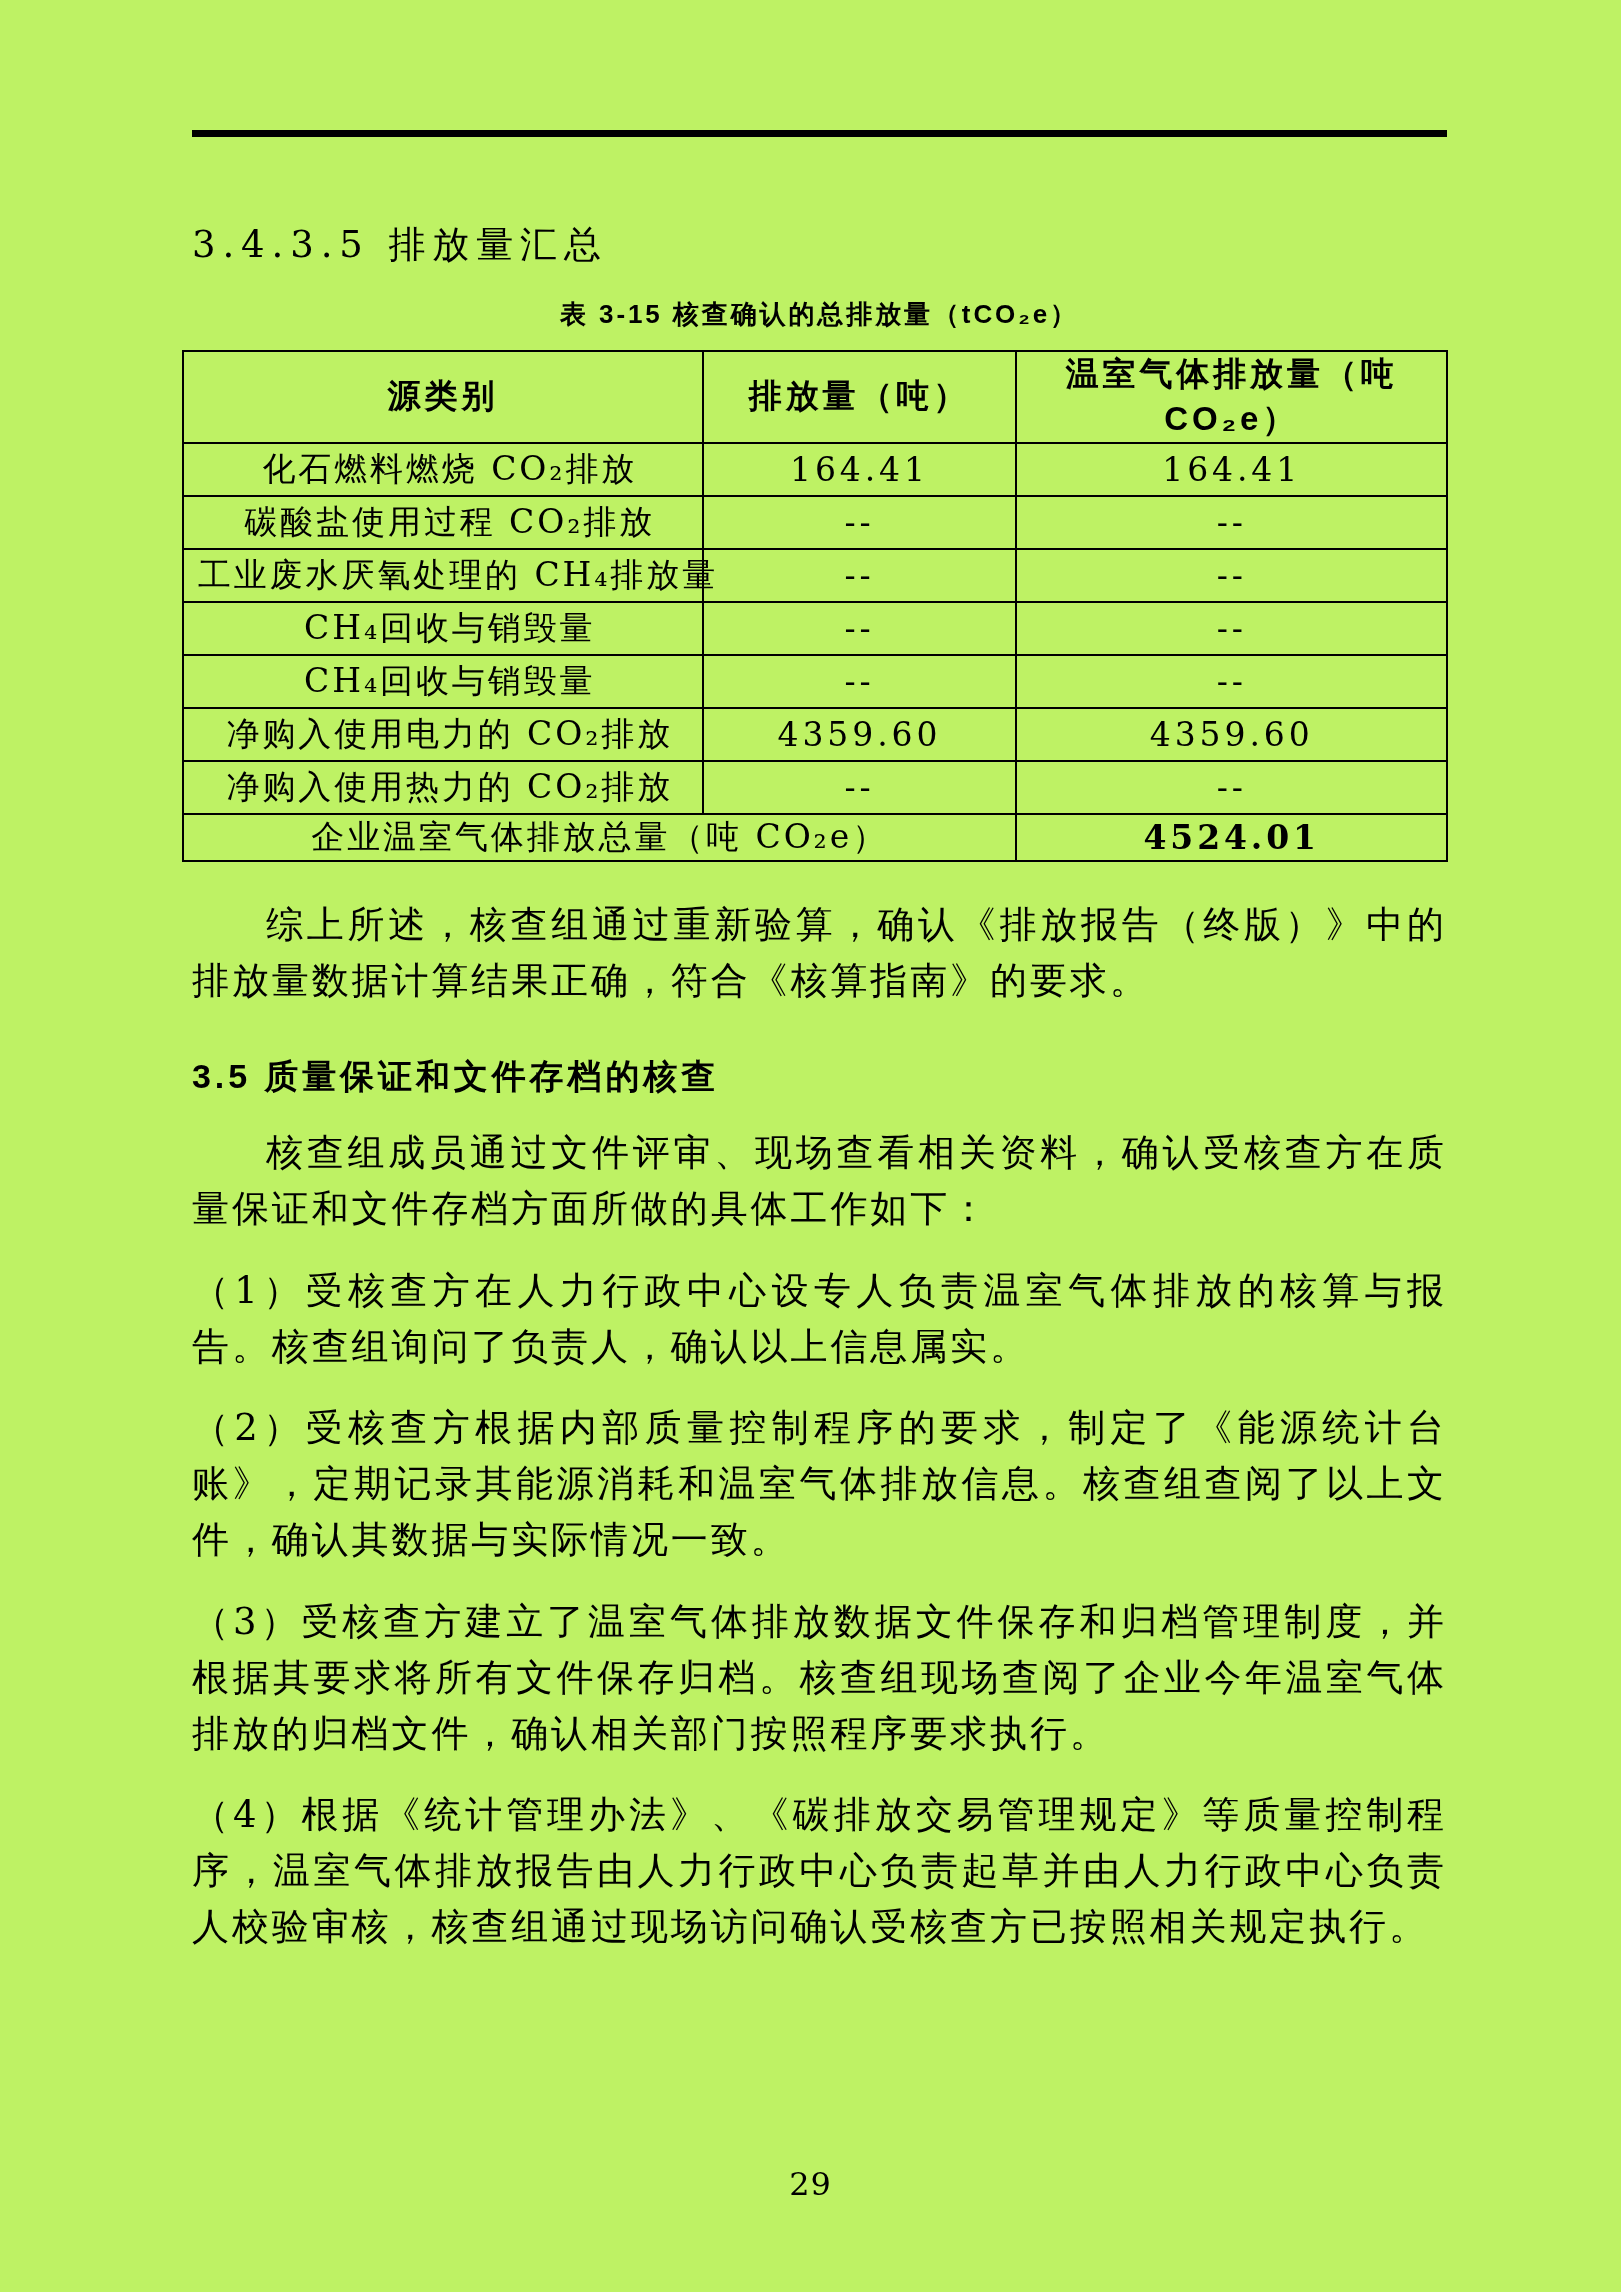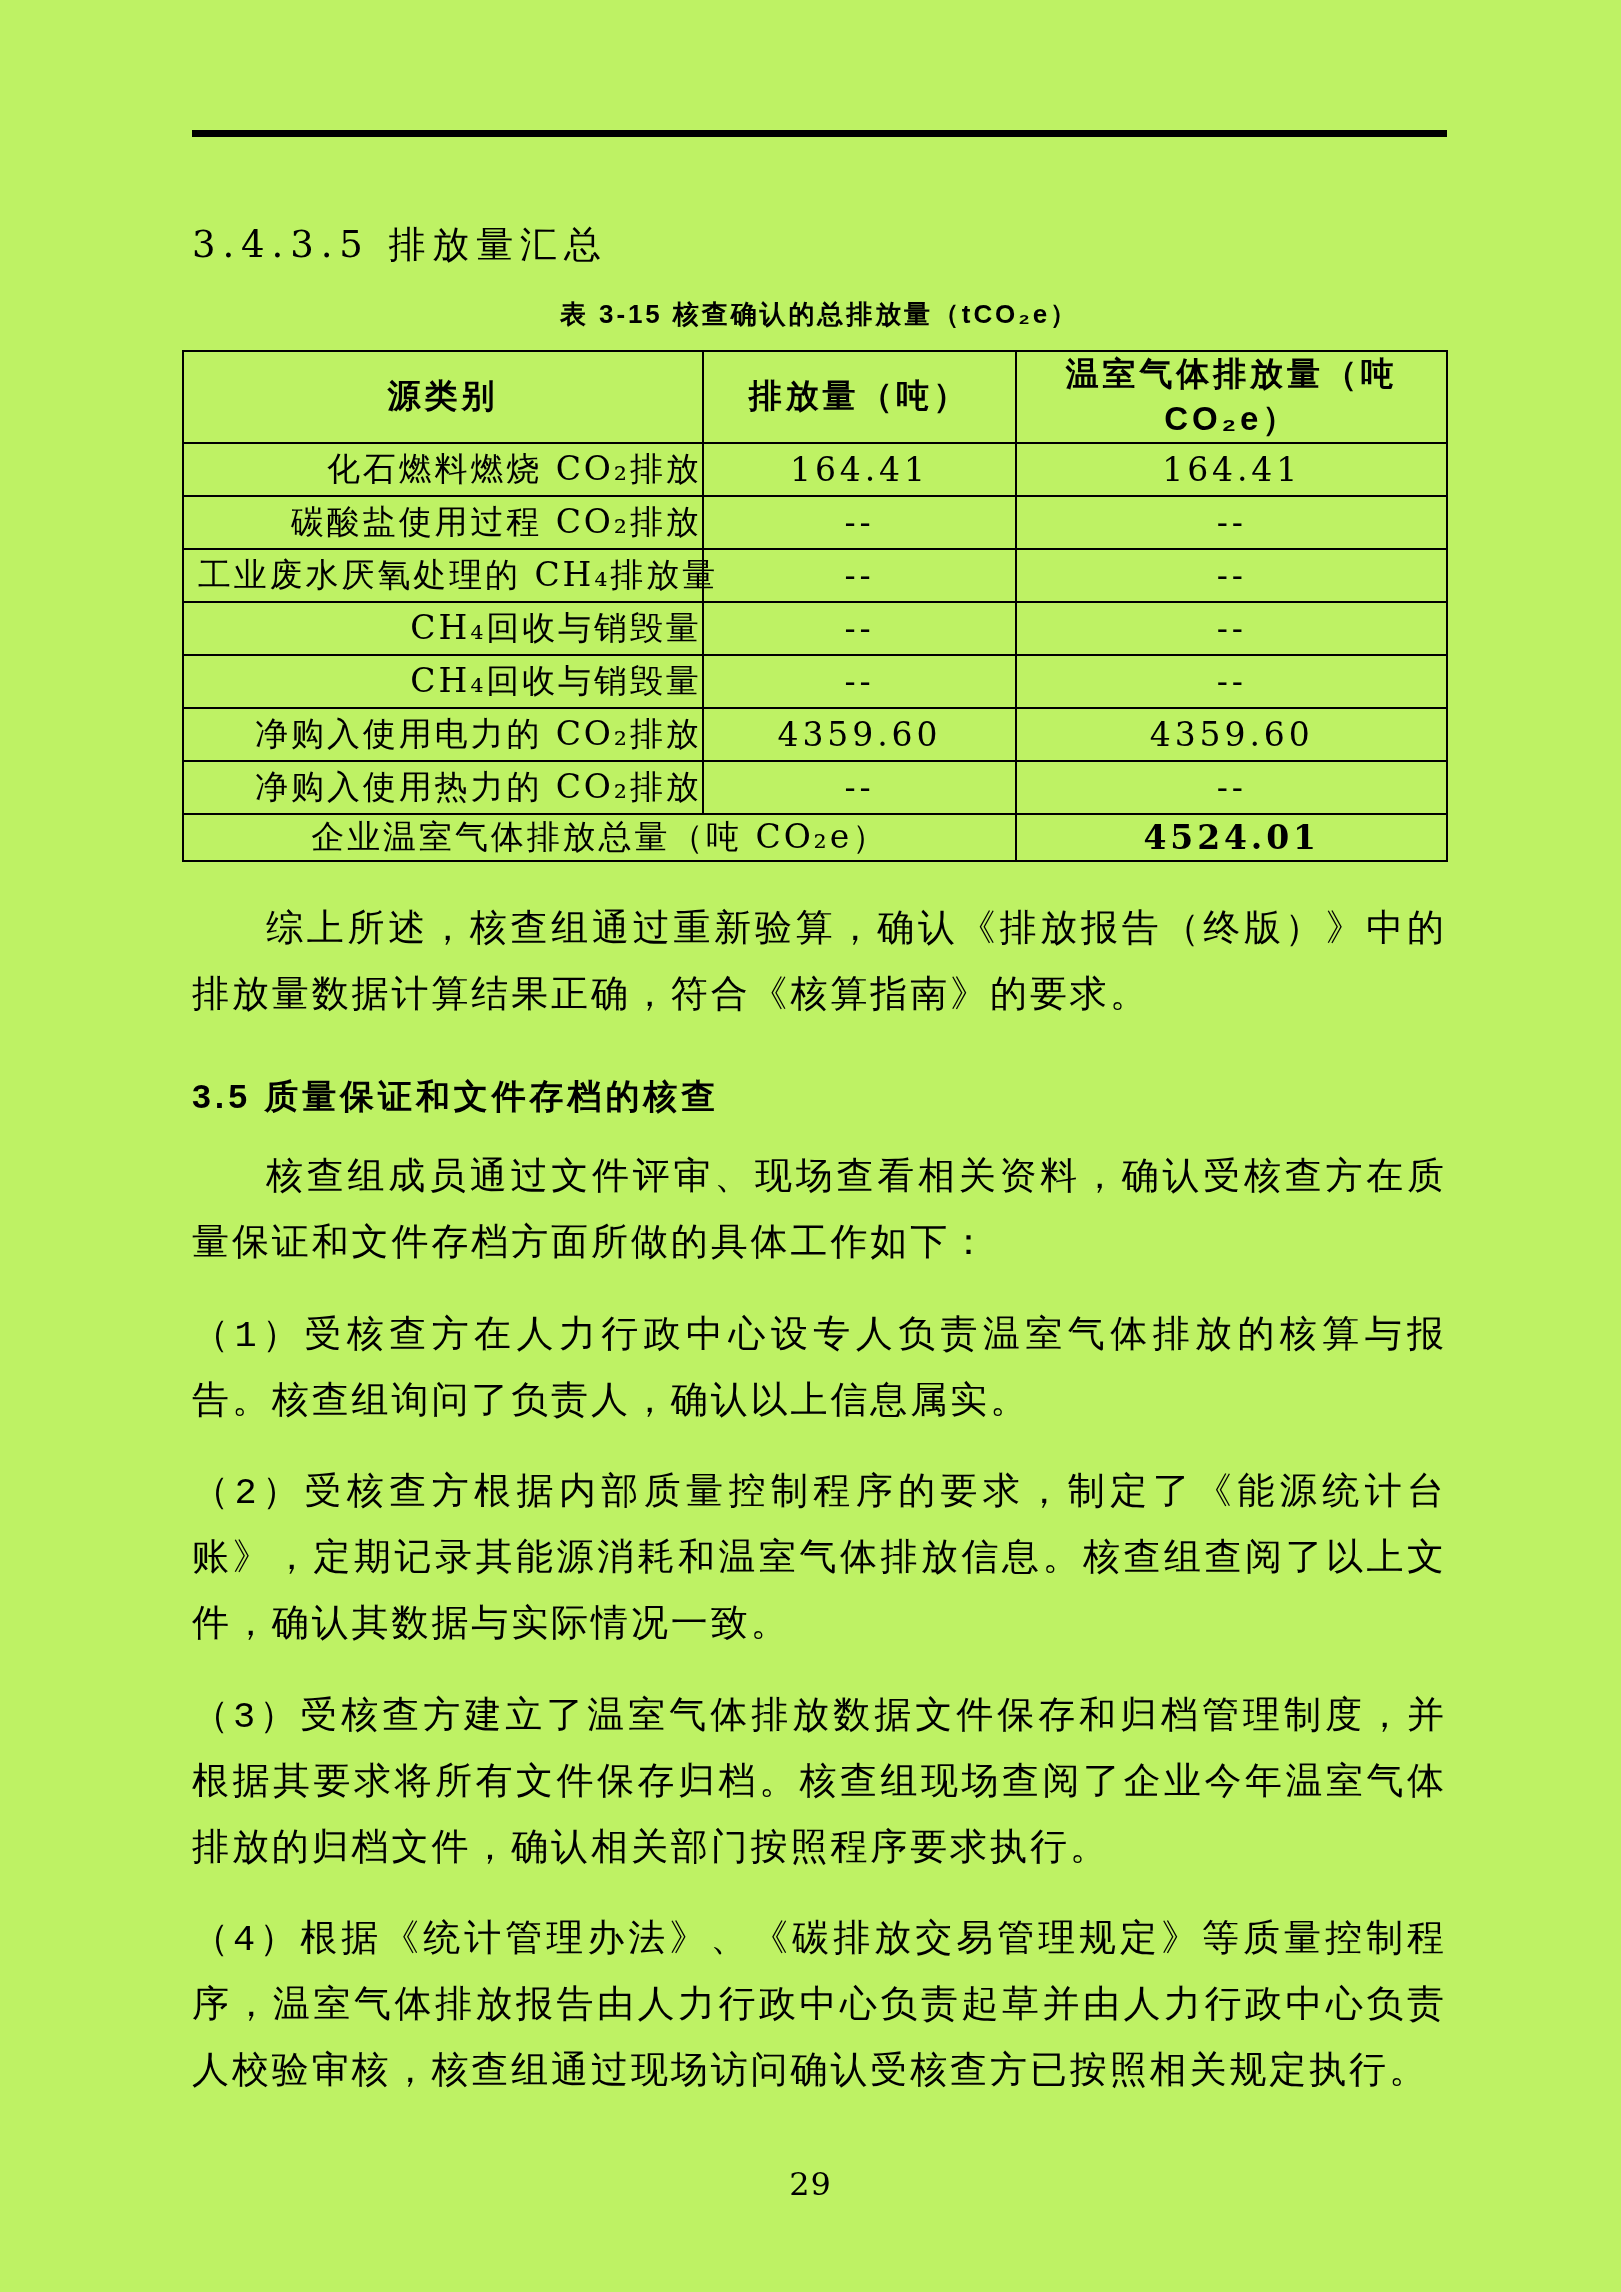--- a/index.html
+++ b/index.html
@@ -62,37 +62,36 @@
     text-align: center;
   }
   table.emissions td {
     height: 53px;
     font-size: 33px;
     font-weight: 400;
     text-align: center;
     letter-spacing: 2px;
   }
   table.emissions td.src {
-    text-align: right;
+    text-align: center;
     padding-left: 13.7px;
     letter-spacing: 2.9px;
     white-space: nowrap;
   }
   table.emissions td.num { letter-spacing: 3.9px; }
   table.emissions tr.total-row td { height: 46px; }
   table.emissions td.total-label { text-align: center; letter-spacing: 2.9px; }
   table.emissions td.total-value { font-weight: 700; letter-spacing: 3.9px; }
 
   p.body-par {
     font-size: 37px;
-    line-height: 66px;
+    line-height: 56px;
     letter-spacing: 2.9px;
     text-align: justify;
     margin: 25.5px 0;
-    font-family: Liberation Mono, monospace;
   }
   p.indent2 { text-indent: 2em; }
   p.first-after-table { margin-top: 35px; }
 
   .section-heading {
     font-family: "Liberation Sans", "DejaVu Sans", sans-serif;
     font-weight: 700;
     font-size: 34px;
     letter-spacing: 3.9px;
     margin: 45px 0 23.5px 0;

